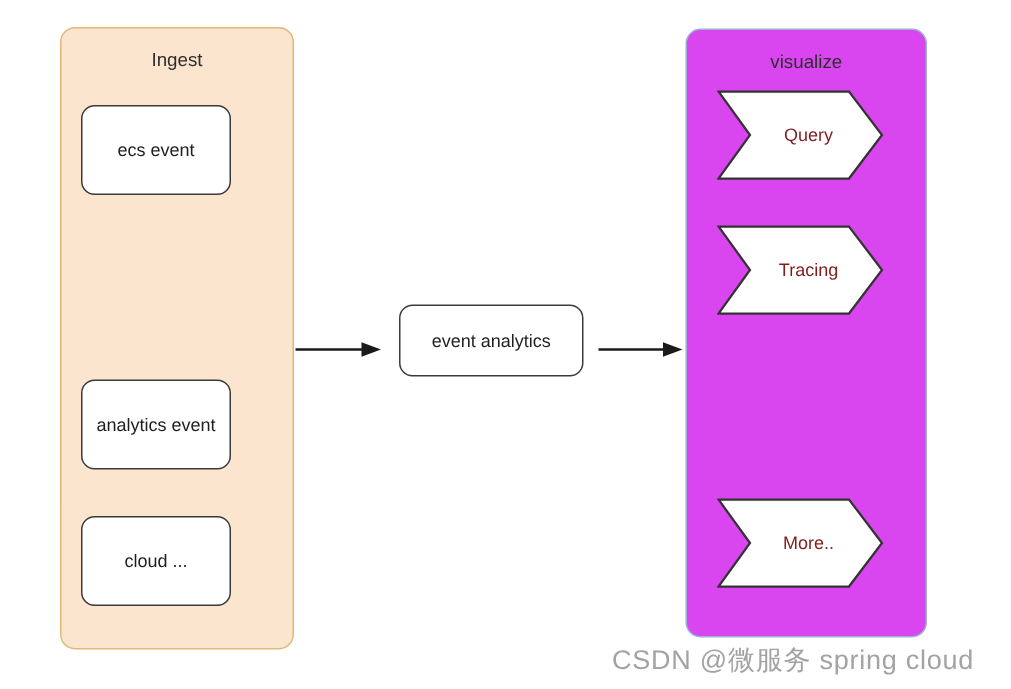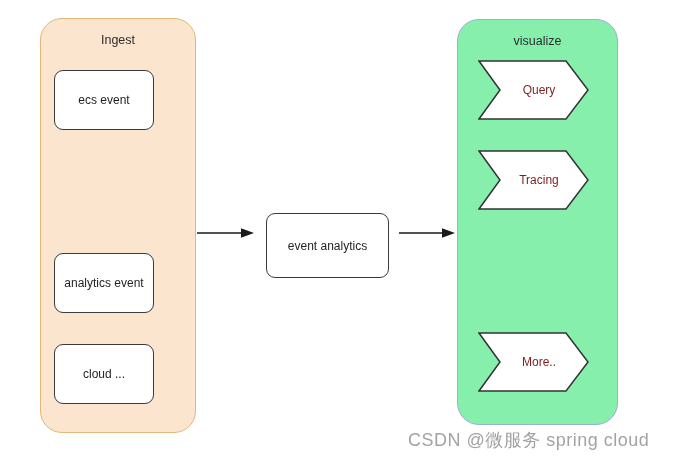--- a/index.html
+++ b/index.html
@@ -10,32 +10,32 @@
   }
   .canvas {
     position: relative;
     width: 674px;
     height: 459px;
     background: #ffffff;
     overflow: hidden;
   }
   .group {
     position: absolute;
-    border-radius: 22px;
+    border-radius: 10px;
     border: 1.5px solid transparent;
     box-sizing: border-box;
   }
   .group-ingest {
     left: 40px; top: 18px; width: 156px; height: 415px;
     background: #FBE5CE;
     border-color: #E0B878;
   }
   .group-visualize {
     left: 457px; top: 19px; width: 161px; height: 406px;
-    background: #86efac;
+    background: #d946ef;
     border-color: #9AB0D4;
   }
   .group-title {
     position: absolute;
     top: 14px; left: 0; right: 0;
     text-align: center;
     font-size: 12.5px;
     color: #2d2d2d;
   }
   .node {
@@ -45,21 +45,21 @@
     border-radius: 9px;
     box-sizing: border-box;
     display: flex;
     align-items: center;
     justify-content: center;
     font-size: 12px;
     color: #1f1f1f;
     text-align: center;
   }
   .node-ingest { left: 54px; width: 100px; height: 60px; }
-  .node-center { left: 266px; top: 203px; width: 123px; height: 65px; margin-top: 10px; }
+  .node-center { left: 266px; top: 203px; width: 123px; height: 48px; }
   .arrow { position: absolute; overflow: visible; }
   .arrow line { stroke: #1a1a1a; stroke-width: 1.6; }
   .arrow path { fill: #1a1a1a; stroke: none; }
   .chevron {
     position: absolute;
     left: 478px; width: 112px; height: 60px;
   }
   .chevron svg { position: absolute; left: 0; top: 0; width: 112px; height: 60px; }
   .chevron polygon {
     fill: #ffffff;

